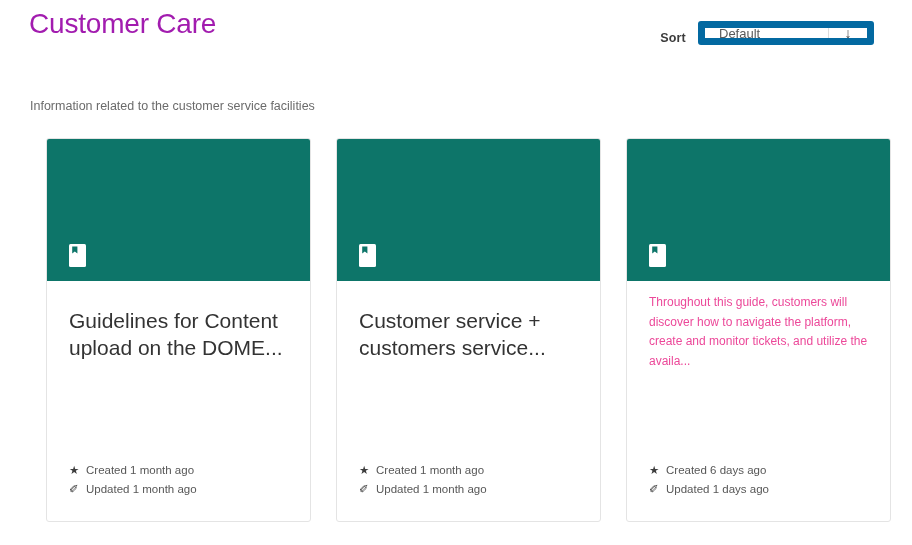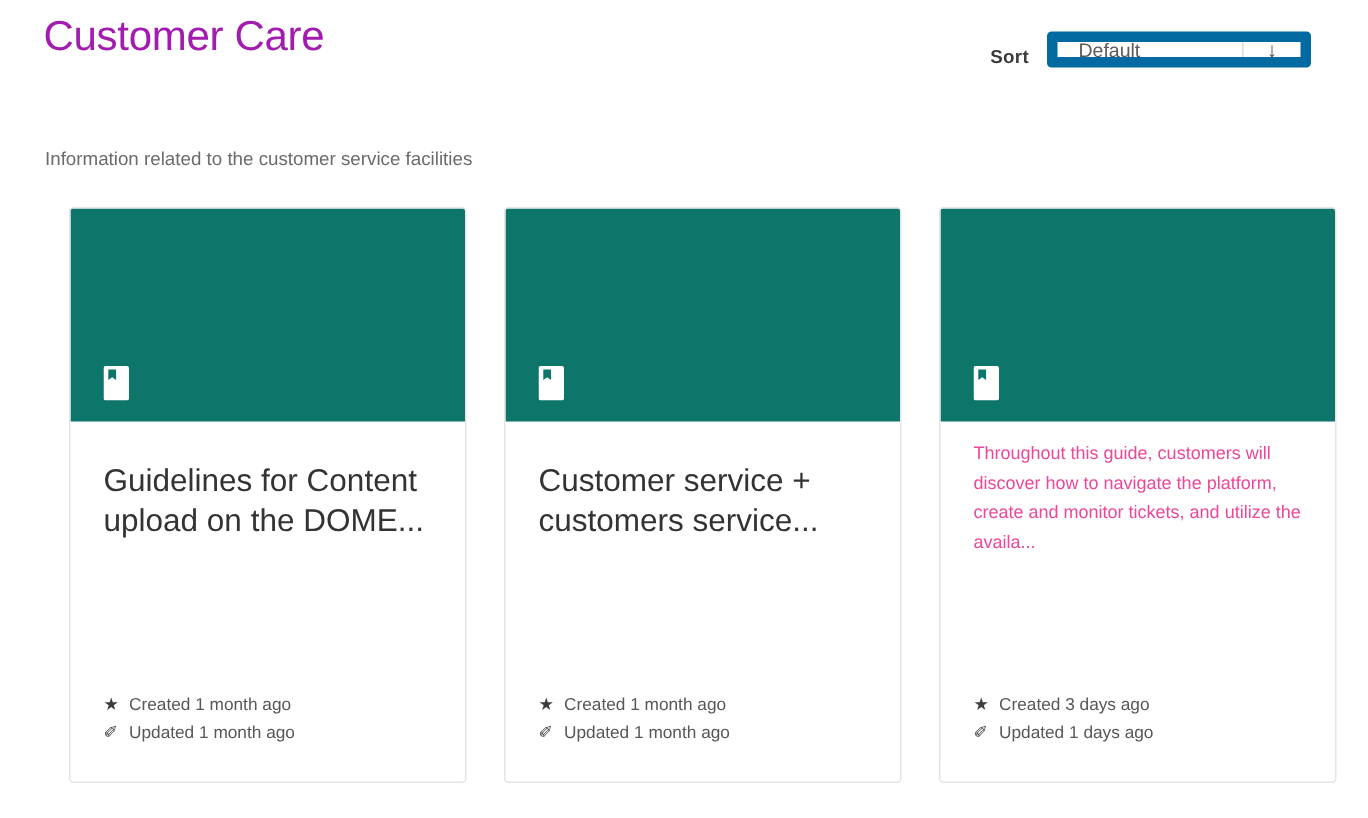--- a/index.html
+++ b/index.html
@@ -244,21 +244,21 @@
           <rect x="0" y="0" width="17" height="23" rx="1.5" fill="#ffffff"></rect>
           <path d="M3.2 2.4 h5.2 v7.0 l-2.6 -1.9 l-2.6 1.9 Z" fill="#0d7569"></path>
         </svg>
       </span>
     </div>
     <div class="card-body">
       <div class="card-desc">Throughout this guide, customers will discover how to navigate the platform, create and monitor tickets, and utilize the availa...</div>
       <div class="card-meta">
         <div class="meta-row">
           <span class="meta-icon">★</span>
-          <span>Created 3 days ago</span>
+          <span>Created 6 days ago</span>
         </div>
         <div class="meta-row">
           <span class="meta-icon">✐</span>
           <span>Updated 1 days ago</span>
         </div>
       </div>
     </div>
   </div>
 
 </div>

